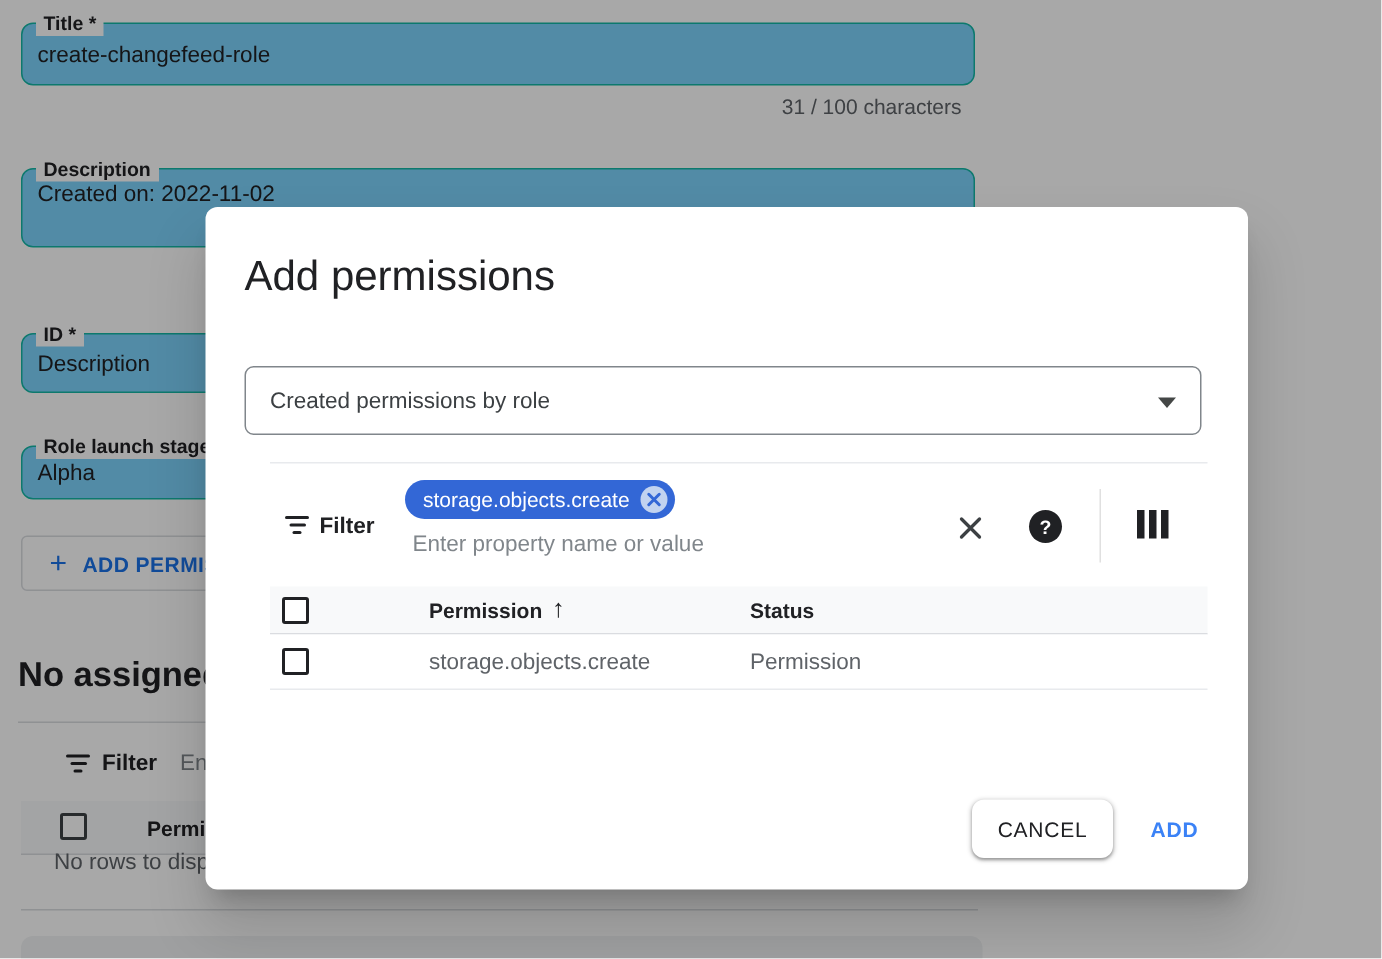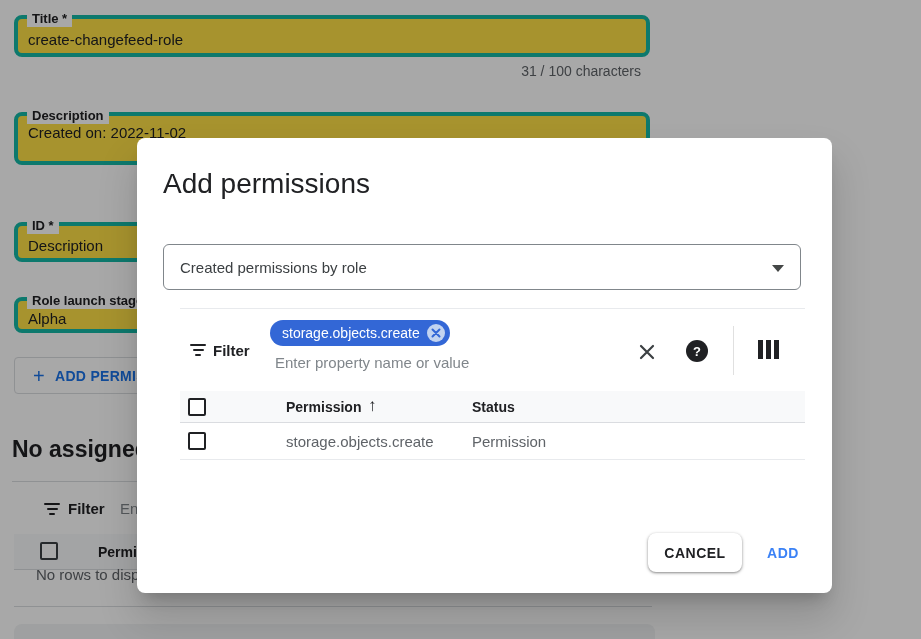--- a/index.html
+++ b/index.html
@@ -3,21 +3,21 @@
 <meta charset="utf-8">
 <style>
   * { margin:0; padding:0; box-sizing:border-box; }
   html,body { width:921px; height:639px; }
   body {
     position:relative; overflow:hidden; background:#ffffff;
     font-family:"Liberation Sans","DejaVu Sans",sans-serif; color:#202124;
   }
   
   .bg-form { position:absolute; inset:0; }
-  .field { position:absolute; border:4px solid #14b8a6; border-radius:8px; background:#fde047; }
+  .field { position:absolute; border:1px solid #14b8a6; border-radius:8px; background:#7dd3fc; }
   .field-label { position:absolute; top:-9px; left:9px; background:#fff; padding:0 5px;
     font-size:13px; font-weight:600; color:#202124; white-space:nowrap; line-height:17px; }
   .field-value { position:absolute; left:10px; font-size:15px; color:#202124; white-space:nowrap; }
   .counter { position:absolute; top:63px; right:280px; font-size:14px; color:#5f6368; }
   .add-perm-btn { position:absolute; left:14px; top:357px; width:256px; height:37px;
     border:1px solid #dadce0; border-radius:4px; background:#fff; display:flex; align-items:center;
     gap:10px; padding-left:18px; color:#1a73e8; font-size:14px; font-weight:600; letter-spacing:.3px; }
   .add-perm-btn .plus { font-size:20px; font-weight:400; line-height:20px; }
   .bg-heading { position:absolute; left:12px; top:436px; font-size:23px; font-weight:600; color:#202124; white-space:nowrap; }
   .hdivider { position:absolute; height:1px; background:#dadce0; }
@@ -60,27 +60,27 @@
   .tb-help { left:506px; top:31px; width:22px; height:22px; border-radius:50%; background:#202124;
     color:#fff; font-size:13px; font-weight:700; }
   .tb-vdiv { position:absolute; left:553px; top:17px; width:1px; height:49px; background:#e0e0e0; }
   .tb-cols { left:576px; top:30px; width:24px; height:20px; gap:3px; }
   .tb-cols i { display:block; width:5px; height:19px; background:#202124; }
   .thead-row { position:relative; height:32px; background:#f8f9fa; border-bottom:1px solid #dadce0; }
   .trow { position:relative; height:37px; background:#fff; border-bottom:1px solid #e8eaed; }
   .row-checkbox { position:absolute; left:8px; }
   .thead-row .row-checkbox { top:7px; } .trow .row-checkbox { top:9px; }
   .col-perm { position:absolute; left:106px; }
-  .col-status { position:absolute; left:292px;text-align:right; }
+  .col-status { position:absolute; left:320px;text-align:right; }
   .th-label { top:8px; font-size:14px; font-weight:600; color:#202124; white-space:nowrap; }
   .sort-arrow { position:absolute; left:188px; top:5px; font-size:17px; font-weight:700; color:#202124; cursor:pointer; }
   .td-text { top:10px; font-size:15px; color:#5f6368; white-space:nowrap; }
   .btn-cancel { position:absolute; left:511px; top:395px; width:94px; height:39px; background:#fff;
     border:none; border-radius:8px; display:flex; align-items:center; justify-content:center;
-    font-family:inherit; font-size:14px; font-weight:700; letter-spacing:.5px; color:#202124; cursor:pointer;
+    font-family:inherit; font-size:14px; font-weight:400; letter-spacing:.5px; color:#202124; cursor:pointer;
     box-shadow:0 1px 2px rgba(0,0,0,.3), 0 1px 3px 1px rgba(0,0,0,.15); }
   .btn-add { position:absolute; left:613px; top:395px; width:66px; height:39px; background:transparent; border:none;
     display:flex; align-items:center; justify-content:center; font-family:inherit;
     font-size:14px; font-weight:600; letter-spacing:.5px; color:#3b82f6; }
 </style>
 </head>
 <body>
 
 <div class="bg-form">
 

